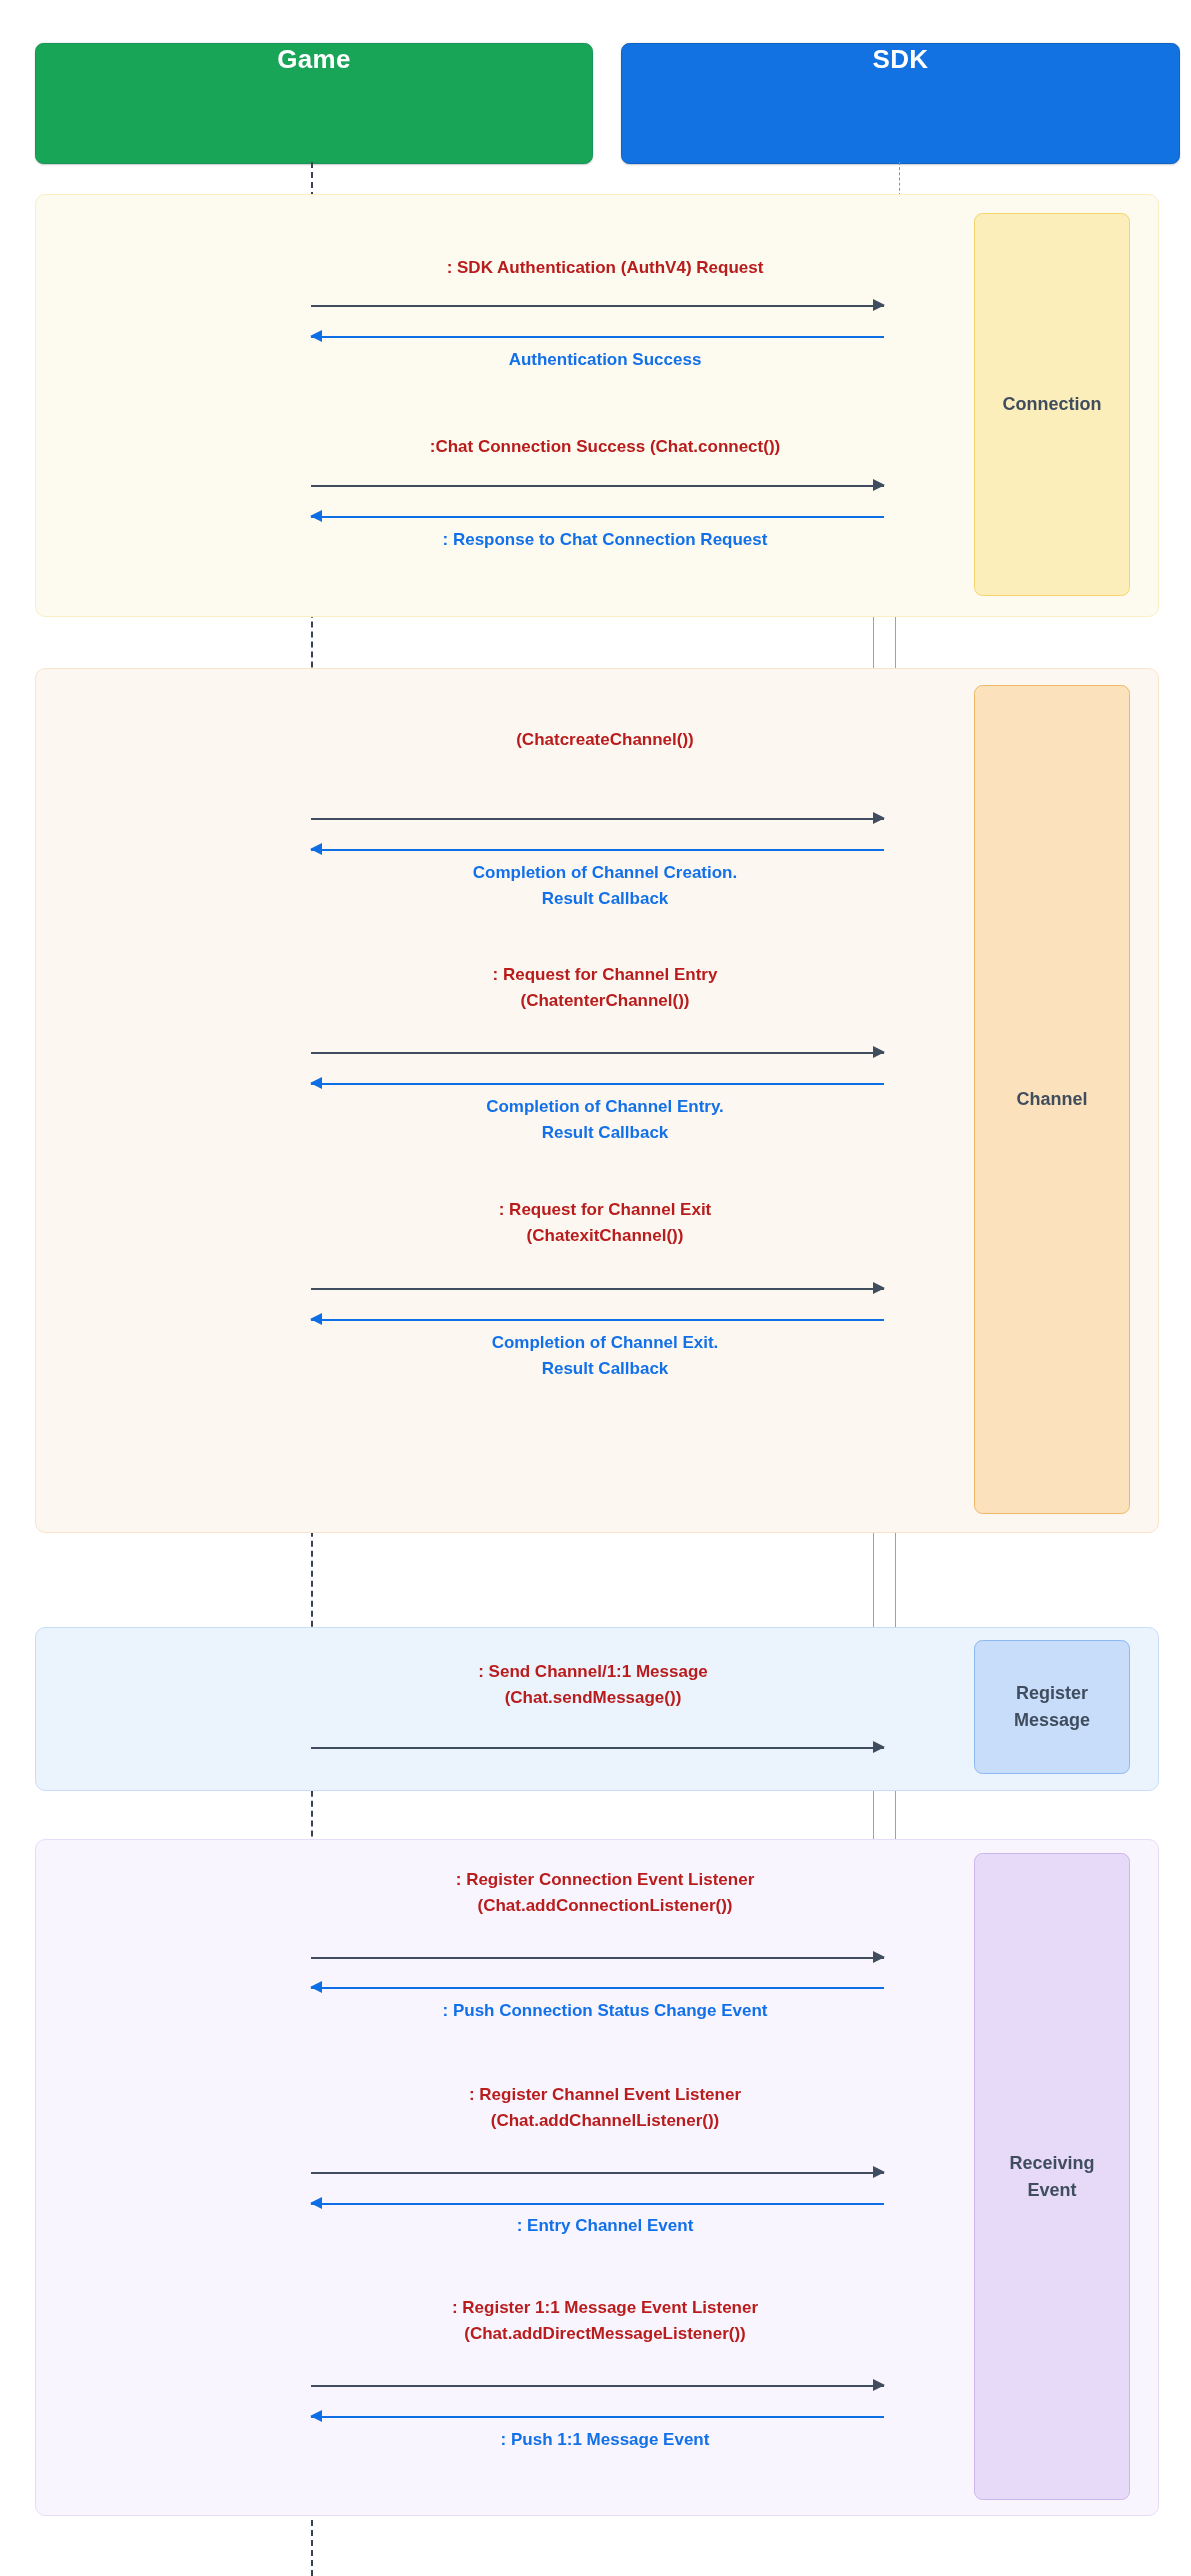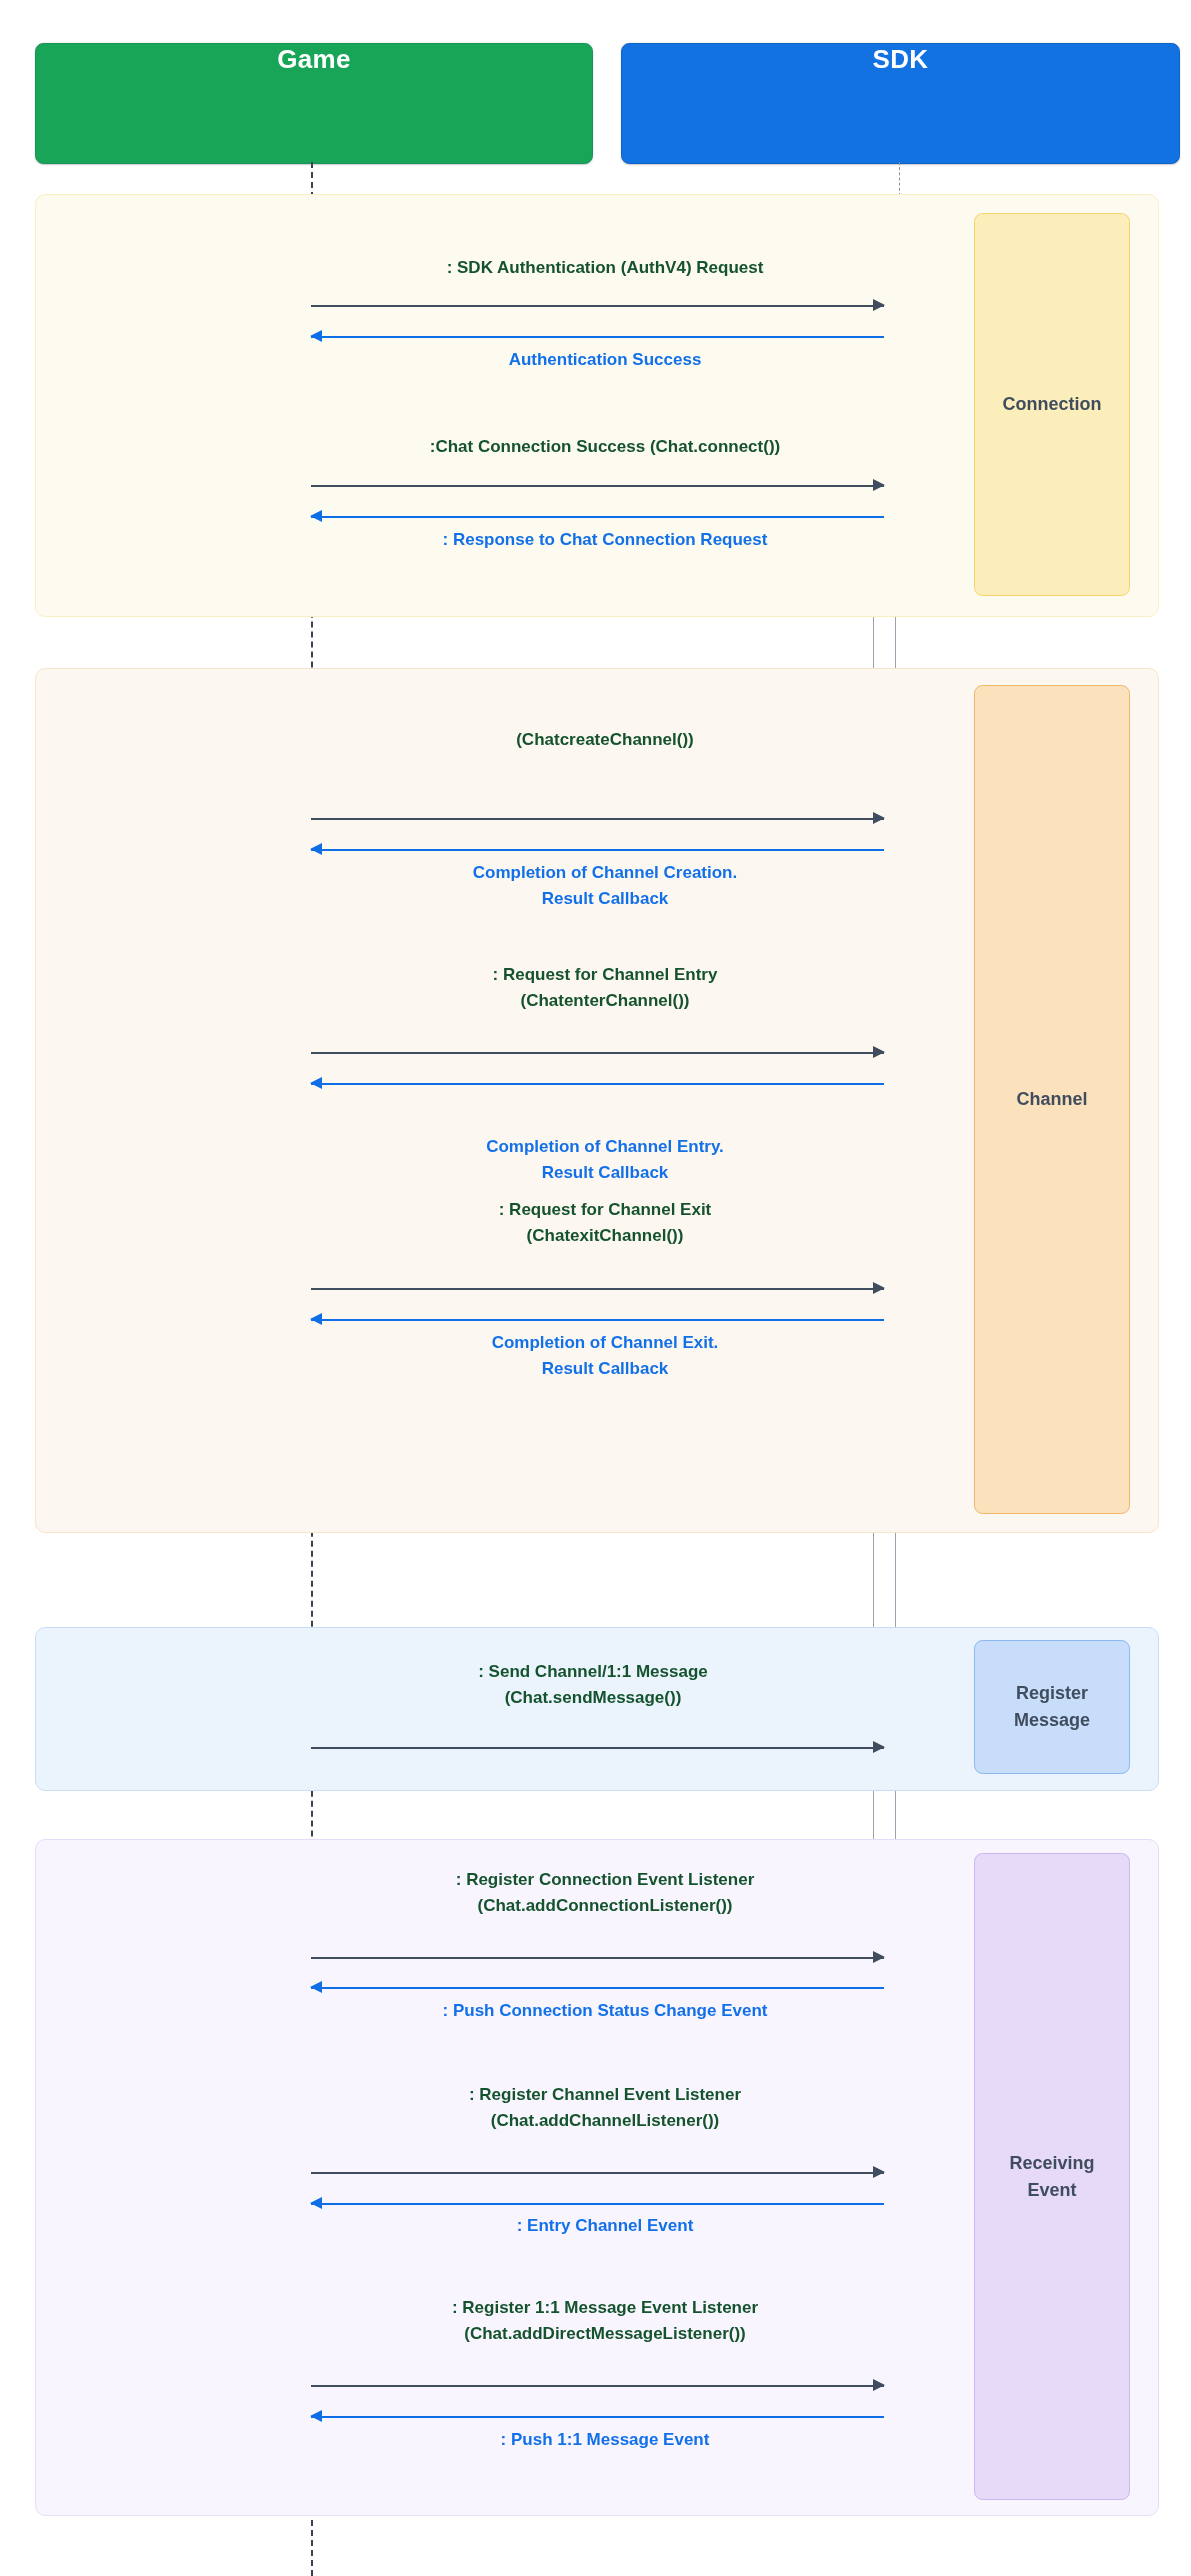--- a/index.html
+++ b/index.html
@@ -44,21 +44,21 @@
   .arrow .head{position:absolute;top:-6px;width:0;height:0;border-top:6.8px solid transparent;border-bottom:6.8px solid transparent;}
   .arrow.right .head{right:-0.9px;border-left-width:12px;border-left-style:solid;}
   .arrow.left  .head{left:-0.9px;border-right-width:12px;border-right-style:solid;}
   .arrow.req .shaft{border-top-color:#3f4d5e;}
   .arrow.req .head{border-left-color:#3f4d5e;border-right-color:#3f4d5e;}
   .arrow.res .shaft{border-top-color:#0d6EE5;}
   .arrow.res .head{border-left-color:#0d6EE5;border-right-color:#0d6EE5;}
 
   
   .msg{position:absolute;text-align:center;font-size:17px;font-weight:bold;line-height:1.55;}
-  .msg.req{color:#14532d;}
+  .msg.req{color:#b91c1c;}
   .msg.res{color:#1270E8;}
 </style>
 </head>
 <body>
 
 <div id="stage">
 
   <div class="actor actor-game">
     <span>Game</span>
   </div>
@@ -138,21 +138,21 @@
   </div>
   <div class="arrow req right" style="left:311px;width:573px;top:1052px;">
     <div class="shaft"></div>
     <div class="head"></div>
   </div>
 
   <div class="arrow res left" style="left:311px;width:573px;top:1083px;">
     <div class="shaft"></div>
     <div class="head"></div>
   </div>
-  <div class="msg res" style="left:311px;width:588px;top:1094px;margin-top:40px;">
+  <div class="msg res" style="left:311px;width:588px;top:1094px;">
     <div>Completion of Channel Entry.</div>
     <div>Result Callback</div>
   </div>
 
   <div class="msg req" style="left:311px;width:588px;top:1197px;">
     <div>: Request for Channel Exit</div>
     <div>(ChatexitChannel())</div>
   </div>
   <div class="arrow req right" style="left:311px;width:573px;top:1288px;">
     <div class="shaft"></div>

